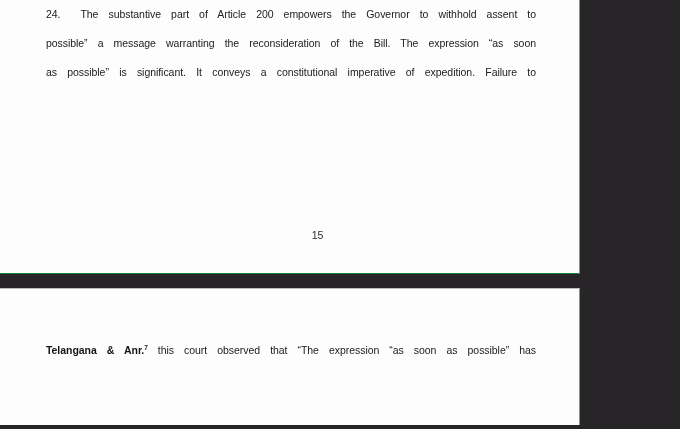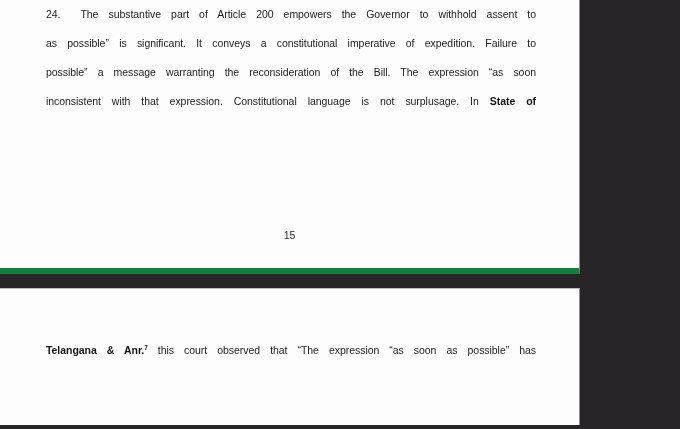--- a/index.html
+++ b/index.html
@@ -19,21 +19,21 @@
     position: absolute;
     left: 0;
     width: 580px;
     background: #fdfdfd;
     box-sizing: border-box;
   }
   .page-top {
     top: 0;
     height: 274px;
     border-right: 1px solid #8d8d8d;
-    border-bottom: 6px solid #15803d;
+    border-bottom: 1px solid #15803d;
   }
   .page-bottom {
     top: 288px;
     height: 137px;
     border-right: 1px solid #8d8d8d;
     border-top: 1px solid #bdbdbd;
   }
   .textblock {
     position: absolute;
     left: 46px;
@@ -61,40 +61,38 @@
     line-height: 0;
   }
   .page-number {
     position: absolute;
     top: 229px;
     left: 0;
     width: 100%;
     text-align: center;
     font-size: 10.5px;
     color: #2a2a2a;
+    padding-left: 28px;
   }
 </style>
 </head>
 <body>
 
 <div class="canvas">
 
   <section class="page page-top">
     <div class="textblock lines-top">
       <div class="line">
         <span>24.</span><span class="tab"></span><span>The substantive part of Article 200 empowers the Governor to withhold assent to</span>
       </div>
       <div class="line">
-        <span>as possible” is significant. It conveys a constitutional imperative of expedition. Failure to</span>
-      </div>
-      <div class="line">
         <span>possible” a message warranting the reconsideration of the Bill. The expression “as soon</span>
       </div>
       <div class="line">
-        <span>inconsistent with that expression. Constitutional language is not surplusage. In </span><b>State of</b>
+        <span>as possible” is significant. It conveys a constitutional imperative of expedition. Failure to</span>
       </div>
     </div>
     <div class="page-number">15</div>
   </section>
 
   <section class="page page-bottom">
     <div class="textblock lines-bottom">
       <div class="line">
         <b>Telangana &amp; Anr.</b><sup><b>7</b></sup><span> this court observed that “The expression “as soon as possible” has</span>
       </div>

